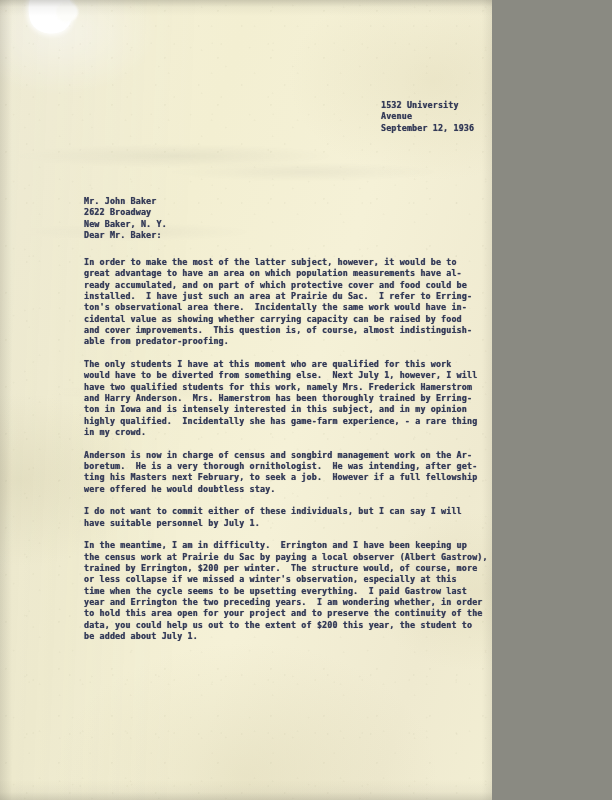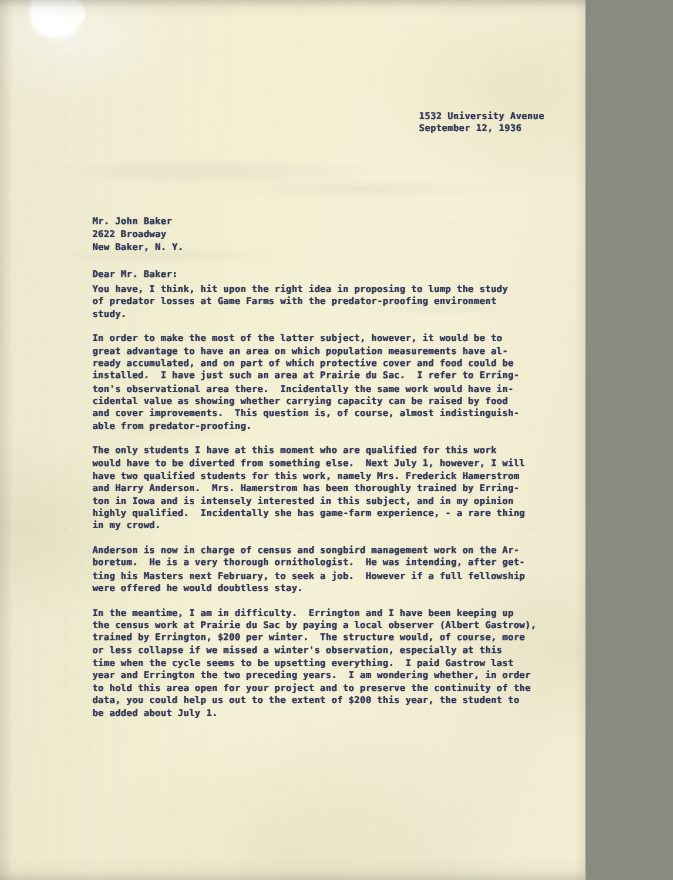--- a/index.html
+++ b/index.html
@@ -4,21 +4,21 @@
 <title>Letter</title>
 <style>
   html, body {
     margin: 0;
     padding: 0;
     background: #8a8a82;
   }
 
   #page {
     position: relative;
-    width: 532px;
+    width: 492px;
     height: 800px;
     overflow: hidden;
     background: #f4f0d4;
     background-image:
       radial-gradient(ellipse 140px 90px at 12% 4%,   rgba(255,255,255,0.55), rgba(255,255,255,0) 70%),
       radial-gradient(ellipse 200px 140px at 88% 10%, rgba(214,206,168,0.30), rgba(214,206,168,0) 72%),
       radial-gradient(ellipse 260px 180px at 50% 97%, rgba(206,199,160,0.28), rgba(206,199,160,0) 74%),
       radial-gradient(ellipse 170px 120px at 4% 60%,  rgba(203,196,158,0.26), rgba(203,196,158,0) 72%),
       radial-gradient(ellipse 150px 110px at 97% 74%, rgba(208,201,163,0.24), rgba(208,201,163,0) 72%),
       linear-gradient(107deg, #f6f2da 0%, #f3efd2 34%, #f5f1d7 58%, #efead0 84%, #f2eed3 100%);
@@ -123,21 +123,21 @@
 
   #recipient {
     position: absolute;
     left: 84px;
     top: 196px;
   }
 
   #salutation {
     position: absolute;
     left: 84px;
-    top: 244px;
+    top: 230px;
   }
 
   #body {
     position: absolute;
     left: 84px;
     top: 257px;
     width: 470px;
   }
 
   #body .para {
@@ -165,42 +165,41 @@
       <div class="typed">Mr. John Baker</div>
       <div class="typed">2622 Broadway</div>
       <div class="typed">New Baker, N. Y.</div>
     </div>
 
     <div id="salutation">
       <div class="typed">Dear Mr. Baker:</div>
     </div>
 
     <div id="body">
-      <p class="typed para">You have, I think, hit upon the right idea in proposing to lump the study
-of predator losses at Game Farms with the predator-proofing environment
-study.</p>
       <p class="typed para">In order to make the most of the latter subject, however, it would be to
 great advantage to have an area on which population measurements have al-
 ready accumulated, and on part of which protective cover and food could be
 installed.  I have just such an area at Prairie du Sac.  I refer to Erring-
 ton's observational area there.  Incidentally the same work would have in-
 cidental value as showing whether carrying capacity can be raised by food
 and cover improvements.  This question is, of course, almost indistinguish-
 able from predator-proofing.</p>
       <p class="typed para">The only students I have at this moment who are qualified for this work
 would have to be diverted from something else.  Next July 1, however, I will
 have two qualified students for this work, namely Mrs. Frederick Hamerstrom
 and Harry Anderson.  Mrs. Hamerstrom has been thoroughly trained by Erring-
 ton in Iowa and is intensely interested in this subject, and in my opinion
 highly qualified.  Incidentally she has game-farm experience, - a rare thing
 in my crowd.</p>
       <p class="typed para">Anderson is now in charge of census and songbird management work on the Ar-
 boretum.  He is a very thorough ornithologist.  He was intending, after get-
 ting his Masters next February, to seek a job.  However if a full fellowship
 were offered he would doubtless stay.</p>
+      <p class="typed para">I do not want to commit either of these individuals, but I can say I will
+have suitable personnel by July 1.</p>
       <p class="typed para">In the meantime, I am in difficulty.  Errington and I have been keeping up
 the census work at Prairie du Sac by paying a local observer (Albert Gastrow),
 trained by Errington, $200 per winter.  The structure would, of course, more
 or less collapse if we missed a winter's observation, especially at this
 time when the cycle seems to be upsetting everything.  I paid Gastrow last
 year and Errington the two preceding years.  I am wondering whether, in order
 to hold this area open for your project and to preserve the continuity of the
 data, you could help us out to the extent of $200 this year, the student to
 be added about July 1.</p>
     </div>

